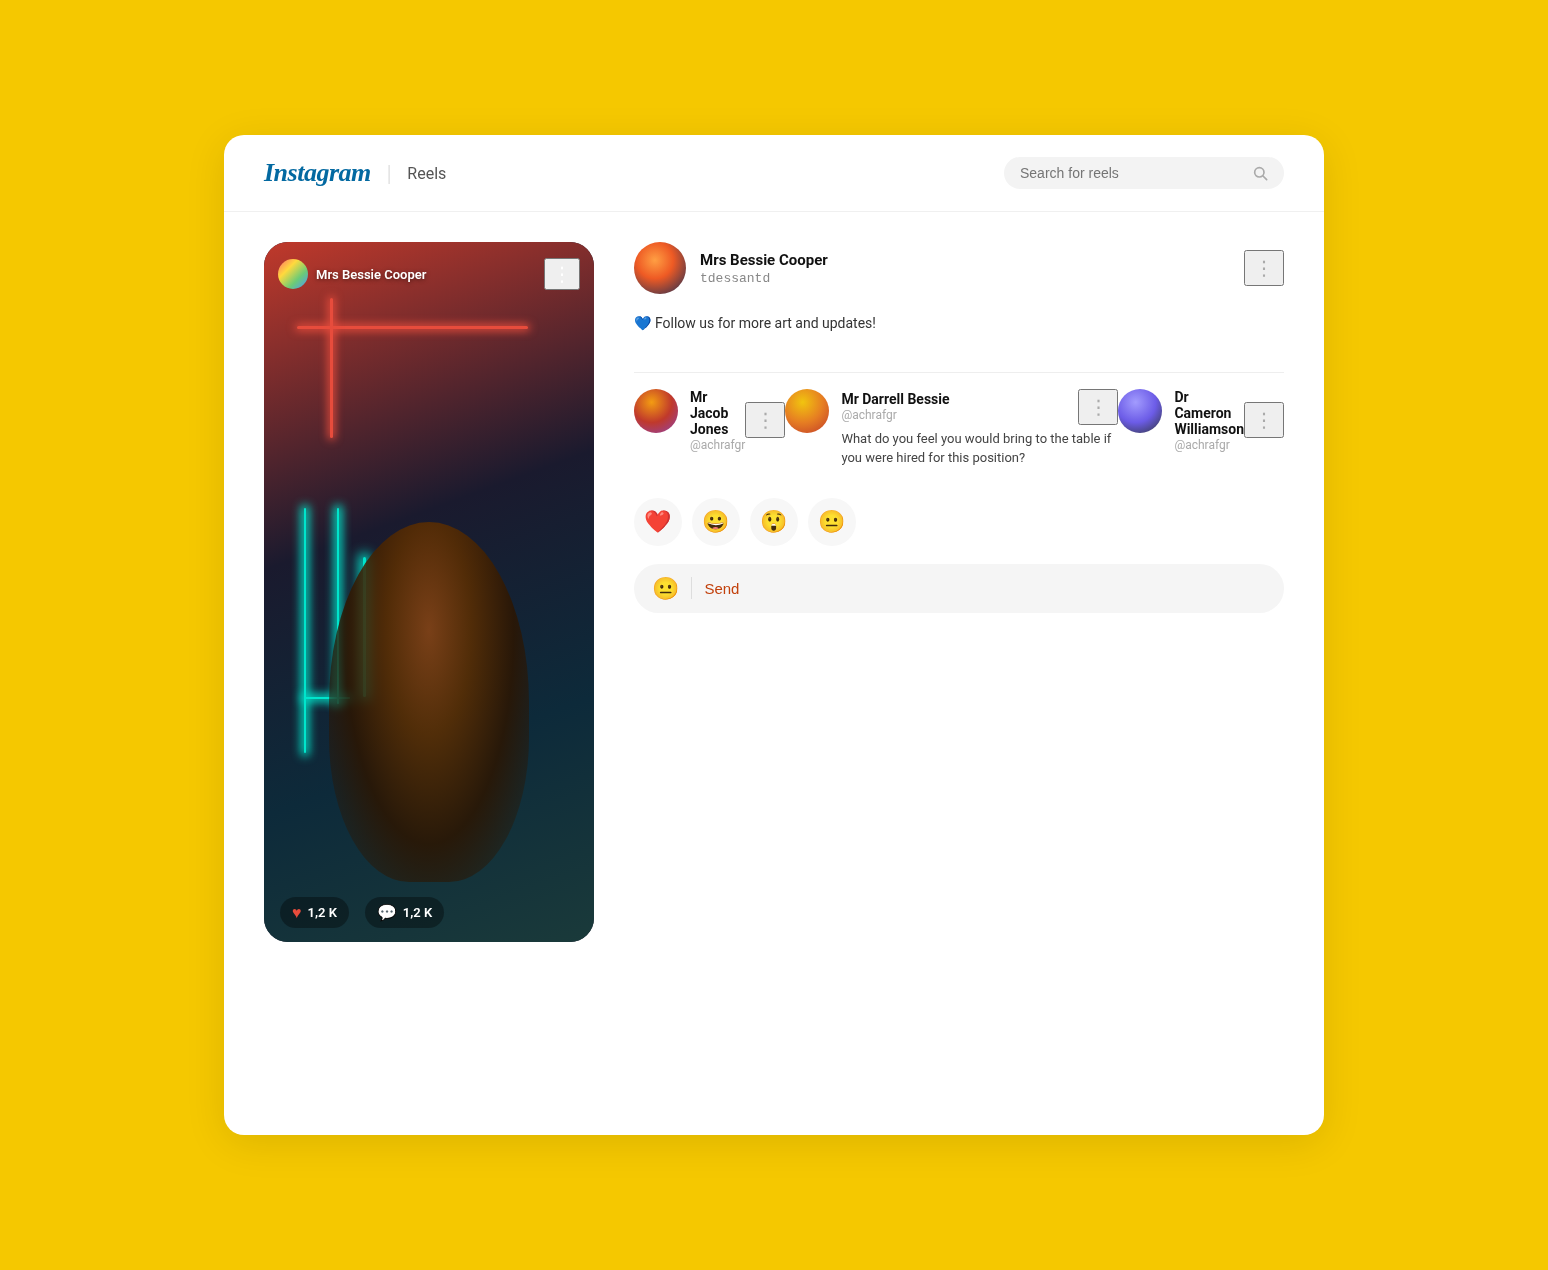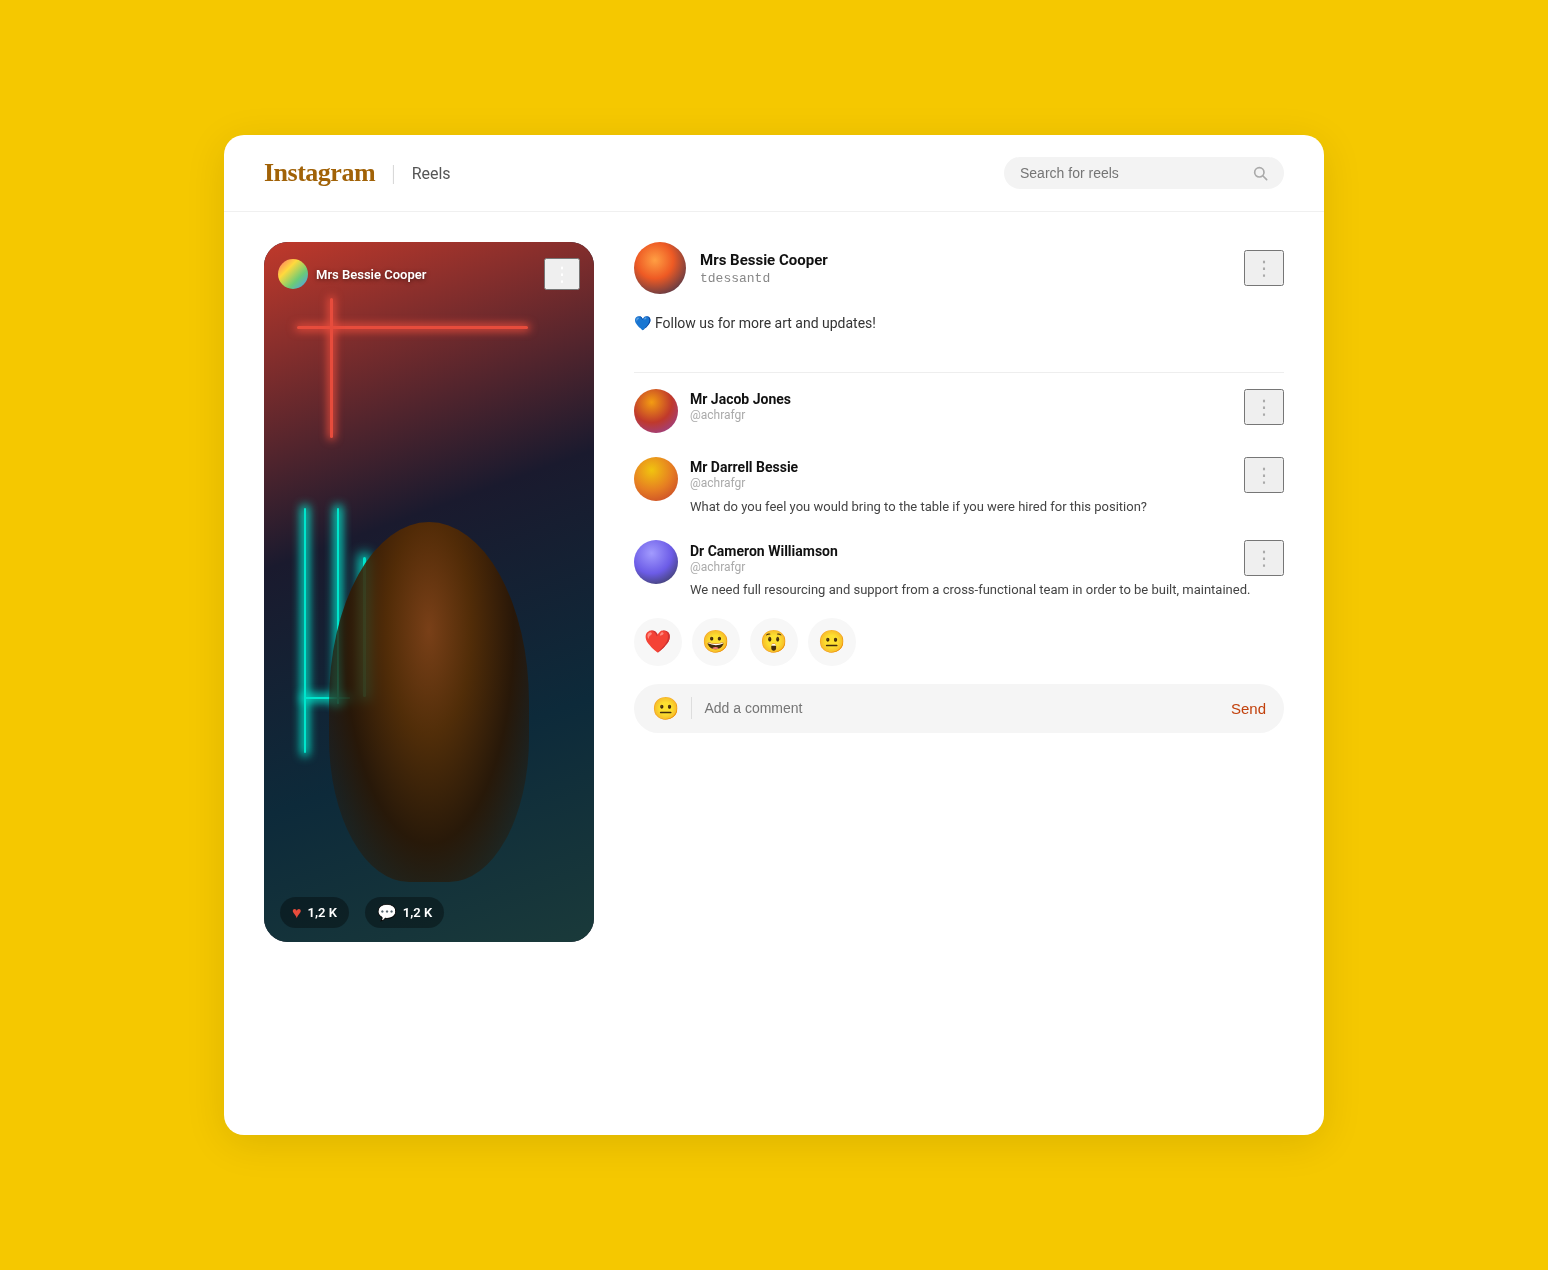--- a/index.html
+++ b/index.html
@@ -30,23 +30,24 @@
       padding: 22px 40px;
       border-bottom: 1px solid #f0f0f0;
     }
     .header-left {
       display: flex;
       align-items: center;
       gap: 12px;
     }
     .instagram-logo {
       font-family: 'Georgia', serif;
+      font-style: italic;
       font-size: 26px;
       font-weight: 700;
-      color: #a16207;
+      color: #0369a1;
       letter-spacing: -0.5px;
     }
     .header-divider {
       color: #ccc;
       font-size: 22px;
       font-weight: 200;
       margin: 0 4px;
     }
     .header-reels {
       font-size: 16px;
@@ -294,23 +295,21 @@
       line-height: 1.7;
       margin-bottom: 20px;
     }
     .divider {
       height: 1px;
       background: #eee;
       margin: 16px 0;
     }
     .comments-section {
       display: flex;
-      flex-direction: column;
-      gap: 24px;
-      margin-bottom: 8px;
+      margin-bottom: 20px;
     }
     .comment-item {
       display: flex;
       align-items: flex-start;
       gap: 12px;
     }
     .comment-avatar {
       width: 44px;
       height: 44px;
       border-radius: 50%;
@@ -513,35 +512,33 @@
         <div class="comment-item">
           <div class="comment-avatar comment-avatar-3"></div>
           <div class="comment-body">
             <div class="comment-header">
               <div>
                 <div class="comment-user-name">Dr Cameron Williamson</div>
                 <div class="comment-user-handle">@achrafgr</div>
               </div>
               <button class="three-dots">⋮</button>
             </div>
-            <div class="comment-text">We need full resourcing and support from a cross-functional team in order to be built, maintained.</div>
           </div>
         </div>
 
       </div>
 
       <div class="emoji-row">
         <button class="emoji-btn">❤️</button>
         <button class="emoji-btn">😀</button>
         <button class="emoji-btn">😲</button>
         <button class="emoji-btn">😐</button>
       </div>
 
       <div class="comment-input-row">
         <span class="comment-emoji-trigger">😐</span>
         <div class="comment-divider-line"></div>
-        <input class="comment-input" type="text" placeholder="Add a comment" style="">
         <button class="send-btn">Send</button>
       </div>
 
     </div>
   </div>
 </div>
 
 </body></html>

